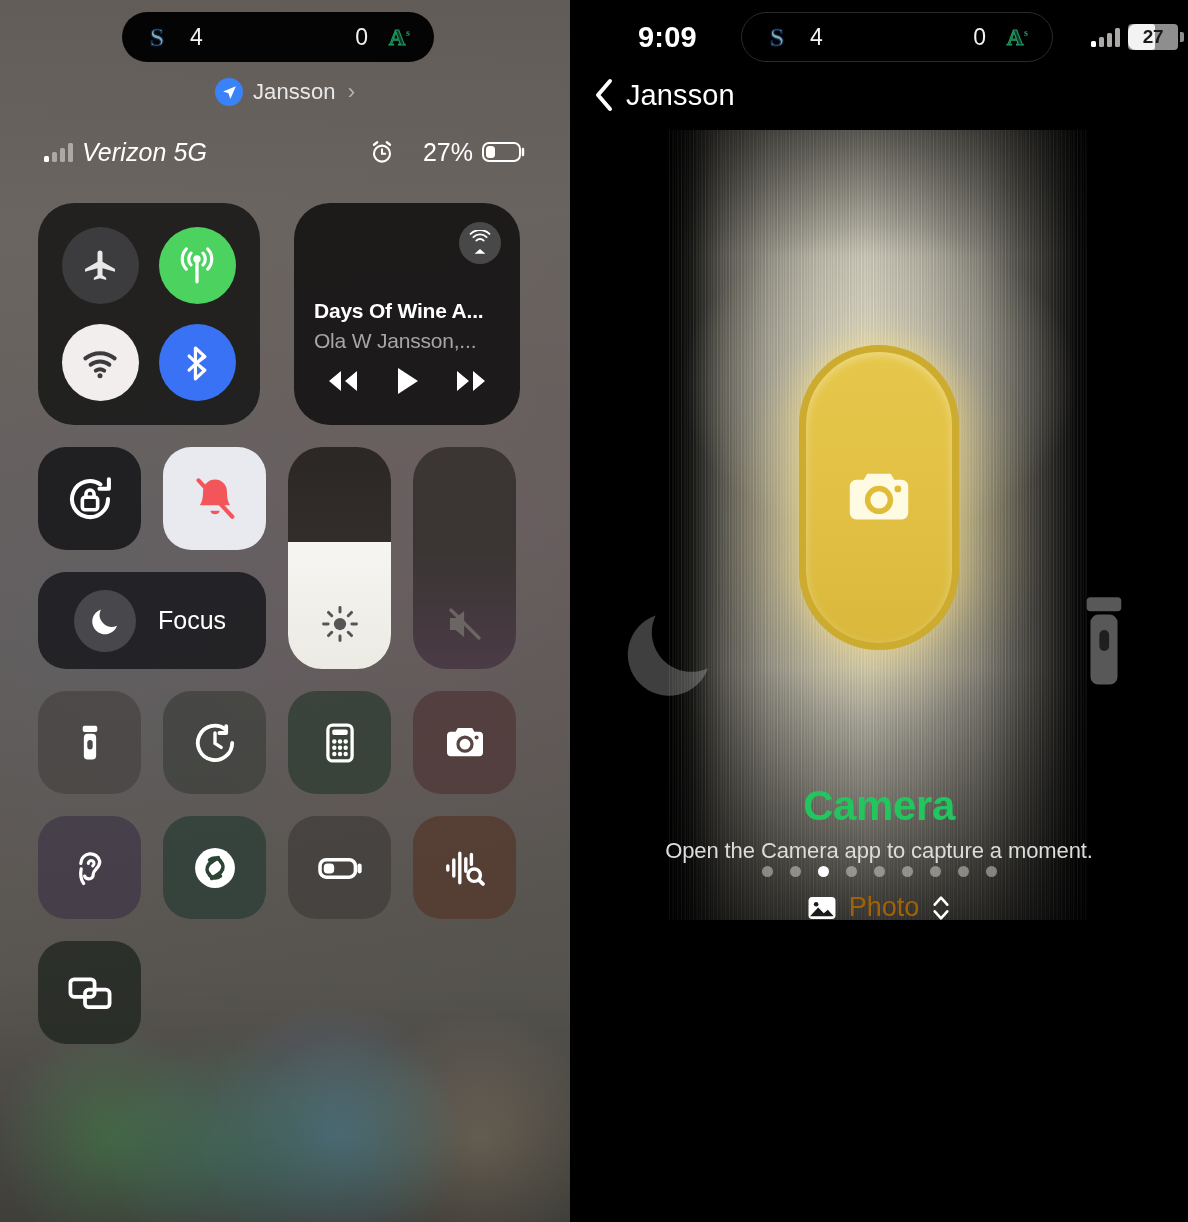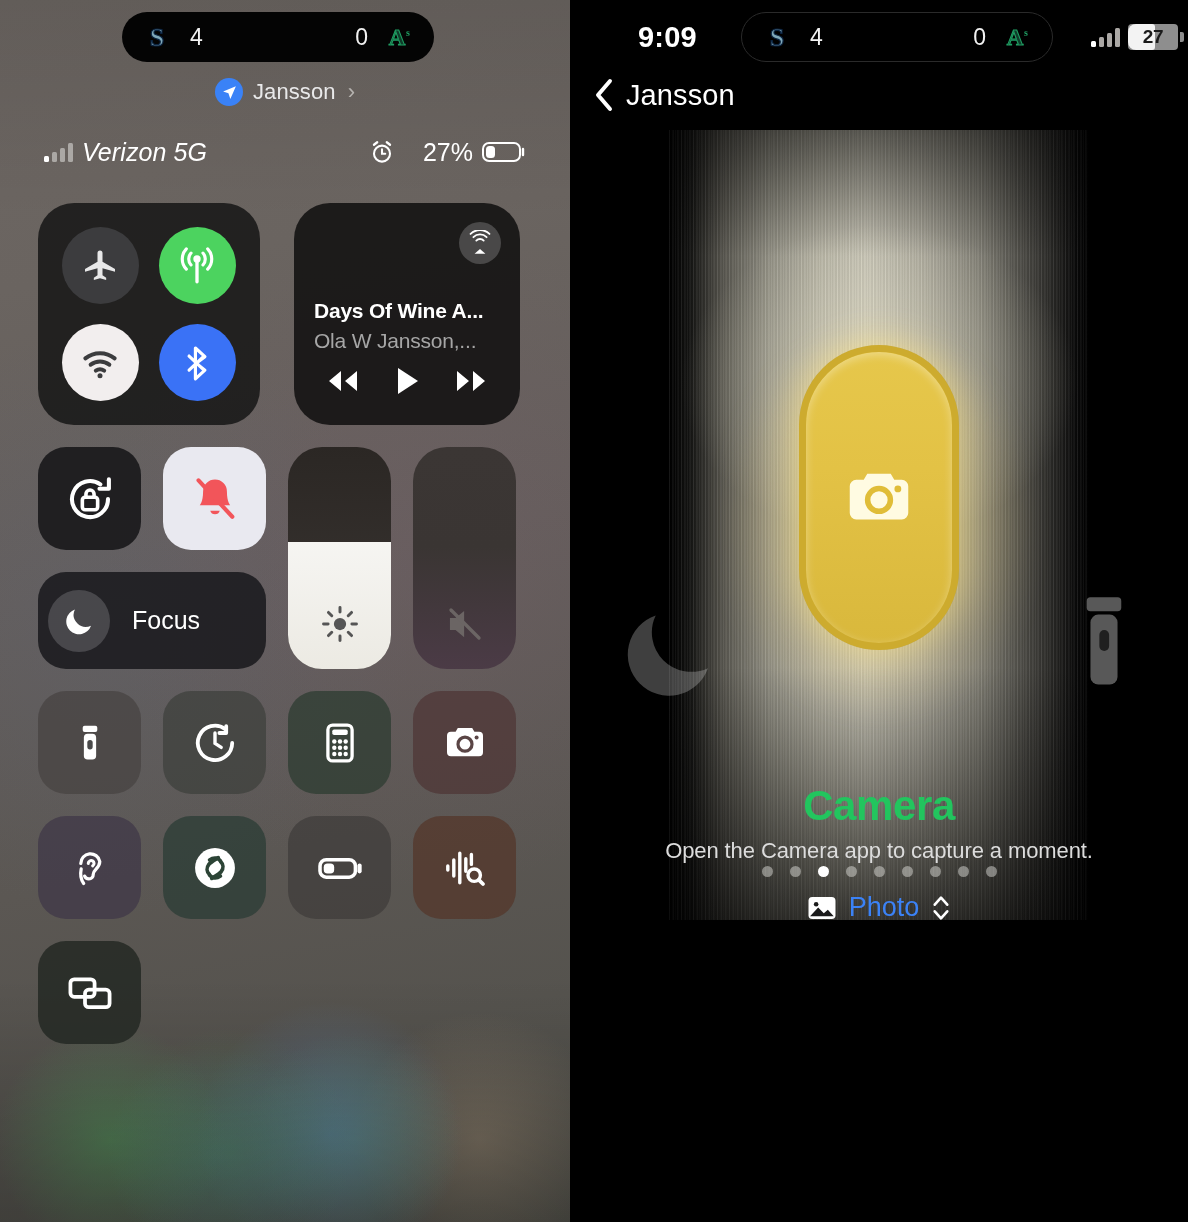--- a/index.html
+++ b/index.html
@@ -74,21 +74,21 @@
   .media-ctrls { position:absolute; left:0; right:0; bottom:24px; display:flex;
                  align-items:center; justify-content:space-around; padding:0 14px; }
 
   .row-mid { display:flex; gap:22px; margin-top:22px; }
   .midleft { width:228px; display:flex; flex-direction:column; gap:22px; }
   .mid-pair { display:flex; gap:22px; }
   .sq { width:103px; height:103px; border-radius:28px; }
   .sq.rot { background:rgba(24,24,27,.90); display:flex; align-items:center; justify-content:center; }
   .sq.silent { background:#e9e9f0; display:flex; align-items:center; justify-content:center; }
   .mod-focus { width:228px; height:97px; border-radius:28px; background:rgba(26,26,30,.88);
-               display:flex; align-items:center; padding-left:10px; gap:22px; }
+               display:flex; align-items:center; padding-left:36px; gap:22px; }
   .focus-circle { width:62px; height:62px; border-radius:50%; background:rgba(118,118,123,.45);
                   display:flex; align-items:center; justify-content:center; }
   .focus-label { color:#fff; font-size:25px; }
 
   .slider { width:103px; height:222px; border-radius:34px; overflow:hidden; position:relative; }
   .slider .track { position:absolute; inset:0; }
   .slider .fill { position:absolute; left:0; right:0; bottom:0; }
   .slider .gi { position:absolute; left:0; right:0; bottom:24px; display:flex; justify-content:center; }
   .bright .track { background:linear-gradient(180deg,#2b2724,#3b3633); }
   .bright .fill { height:57%; background:linear-gradient(180deg,#f6f5f2,#eceae3); }
@@ -165,21 +165,21 @@
           display:flex; justify-content:center; gap:17px; }
   .dot { width:11px; height:11px; border-radius:50%; background:rgba(235,235,230,.45); }
   .dot.on { background:#ffffff; }
 
   .ab-title { position:absolute; left:0; top:782px; width:618px; text-align:center;
               color:#22c55e; font-size:42px; font-weight:700; letter-spacing:-.4px; }
   .ab-desc { position:absolute; left:0; top:838px; width:618px; text-align:center;
              color:#dcdcdc; font-size:22px; letter-spacing:-.1px; }
   .ab-picker { position:absolute; left:0; top:892px; width:618px;
                display:flex; align-items:center; justify-content:center; gap:11px; }
-  .ab-picker .lbl { color:#3b82f6; font-size:27px; font-weight:500; }
+  .ab-picker .lbl { color:#a16207; font-size:27px; font-weight:500; }
 
   .divider { position:absolute; left:570px; top:0; width:38px; height:1222px; background:#000; }
 </style>
 </head>
 <body>
 
 <div class="screen">
 
   <div class="cc">
 

